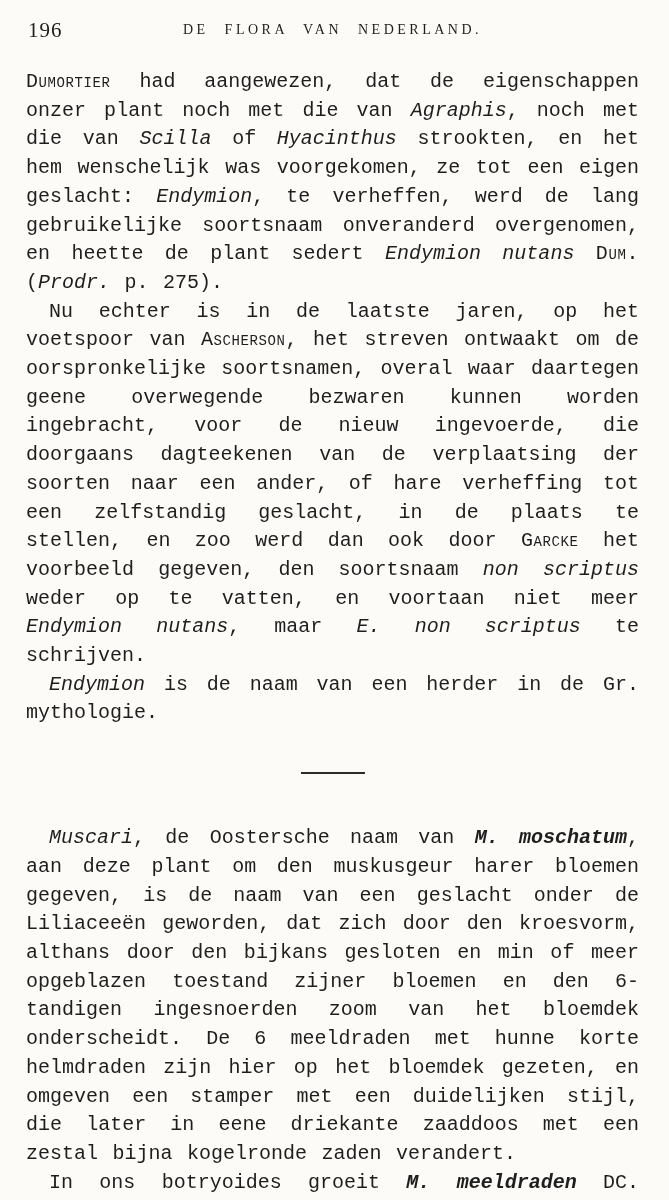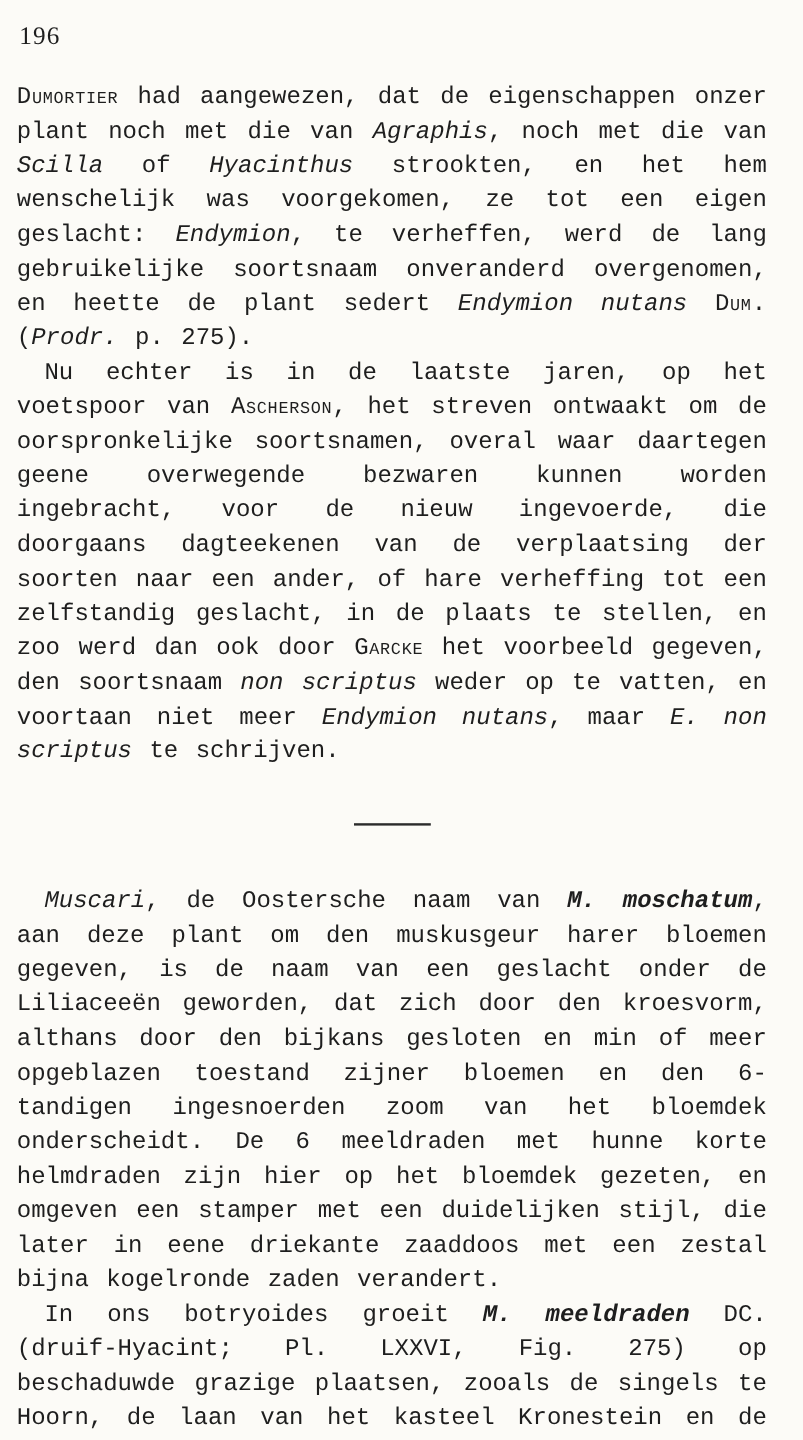--- a/index.html
+++ b/index.html
@@ -11,21 +11,21 @@
     height: 1200px;
     overflow: hidden;
     background: var(--paper, #fcfbf7);
     color: var(--ink, #1e1e1e);
     font-family: "Liberation Serif", "DejaVu Serif", serif;
   }
   .page {
     box-sizing: border-box;
     width: 669px;
     height: 936px;
-    padding: 16px 30px 0 14px;
+    padding: 16px 30px 0 26px;
     border-radius: 32px;
   }
   .page-header {
     position: relative;
     height: 38px;
     margin-bottom: 14px;
   }
   .page-number {
     position: absolute;
     left: 2px;
@@ -71,21 +71,23 @@
     border-top: 2px solid #2b2b2b;
     margin: 44px auto 50px auto;
   }
 </style>
 </head>
 <body>
 
 <div class="page">
   <header class="page-header">
     <span class="page-number">196</span>
+    <span class="running-title">DE FLORA VAN NEDERLAND.</span>
   </header>
   <main class="text-body">
       <p class="para"><span class="run-sc">Dumortier</span><span> had aangewezen, dat de eigenschappen onzer plant noch met die van </span><span class="run-i">Agraphis</span><span>, noch met die van </span><span class="run-i">Scilla</span><span> of </span><span class="run-i">Hyacinthus</span><span> strookten, en het hem wenschelijk was voorgekomen, ze tot een eigen geslacht: </span><span class="run-i">Endymion</span><span>, te verheffen, werd de lang gebruikelijke soortsnaam onveranderd overgenomen, en heette de plant sedert </span><span class="run-i">Endymion nutans</span><span> </span><span class="run-sc">Dum.</span><span> (</span><span class="run-i">Prodr.</span><span> p. 275).</span></p>
       <p class="para indent"><span>Nu echter is in de laatste jaren, op het voetspoor van </span><span class="run-sc">Ascherson</span><span>, het streven ontwaakt om de oorspronkelijke soortsnamen, overal waar daartegen geene overwegende bezwaren kunnen worden ingebracht, voor de nieuw ingevoerde, die doorgaans dagteekenen van de verplaatsing der soorten naar een ander, of hare verheffing tot een zelfstandig geslacht, in de plaats te stellen, en zoo werd dan ook door </span><span class="run-sc">Garcke</span><span> het voorbeeld gegeven, den soortsnaam </span><span class="run-i">non scriptus</span><span> weder op te vatten, en voortaan niet meer </span><span class="run-i">Endymion nutans</span><span>, maar </span><span class="run-i">E. non scriptus</span><span> te schrijven.</span></p>
+      <p class="para indent"><span class="run-i">Endymion</span><span> is de naam van een herder in de Gr. mythologie.</span></p>
       <div class="divider"></div>
       <p class="para indent"><span class="run-i">Muscari</span><span>, de Oostersche naam van </span><span class="run-bi">M. moschatum</span><span>, aan deze plant om den muskusgeur harer bloemen gegeven, is de naam van een geslacht onder de Liliaceeën geworden, dat zich door den kroesvorm, althans door den bijkans gesloten en min of meer opgeblazen toestand zijner bloemen en den 6-tandigen ingesnoerden zoom van het bloemdek onderscheidt. De 6 meeldraden met hunne korte helmdraden zijn hier op het bloemdek gezeten, en omgeven een stamper met een duidelijken stijl, die later in eene driekante zaaddoos met een zestal bijna kogelronde zaden verandert.</span></p>
       <p class="para indent"><span>In ons botryoides groeit </span><span class="run-bi">M. meeldraden</span><span> DC. (druif-Hyacint; Pl. LXXVI, Fig. 275) op beschaduwde grazige plaatsen, zooals de singels te Hoorn, de laan van het kasteel Kronestein en de Duifhuislaan bij Leiden, het Haagsche Bosch, enz. Zij bloeit</span></p>
     </main>
 </div>
 
 </body></html>

